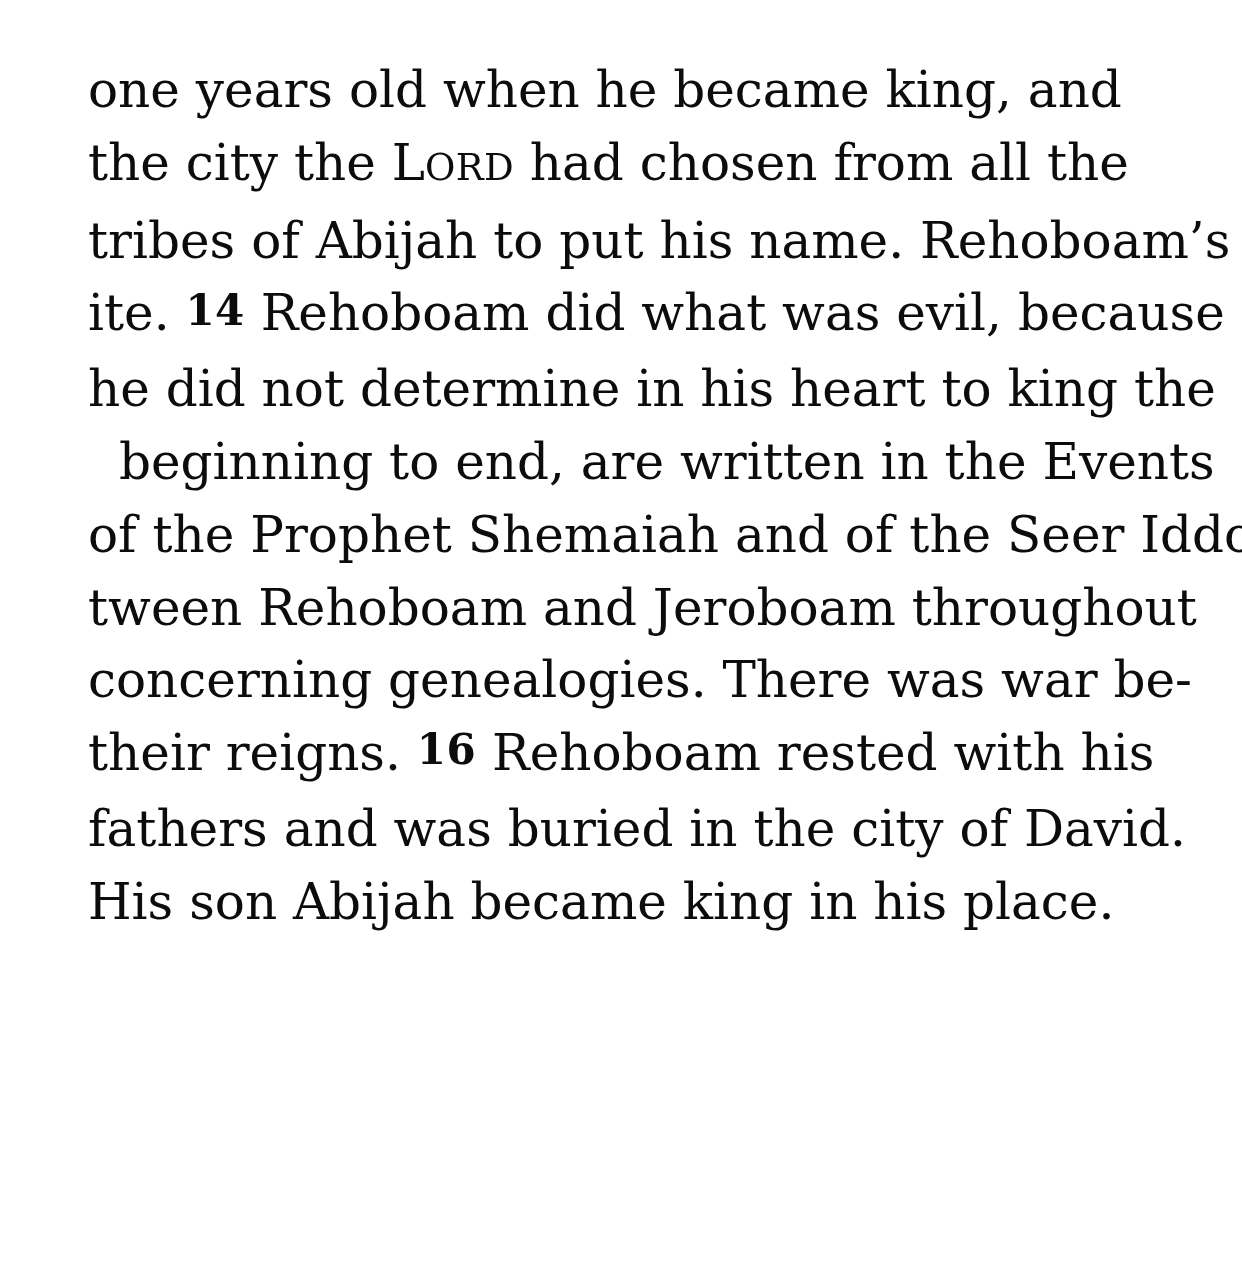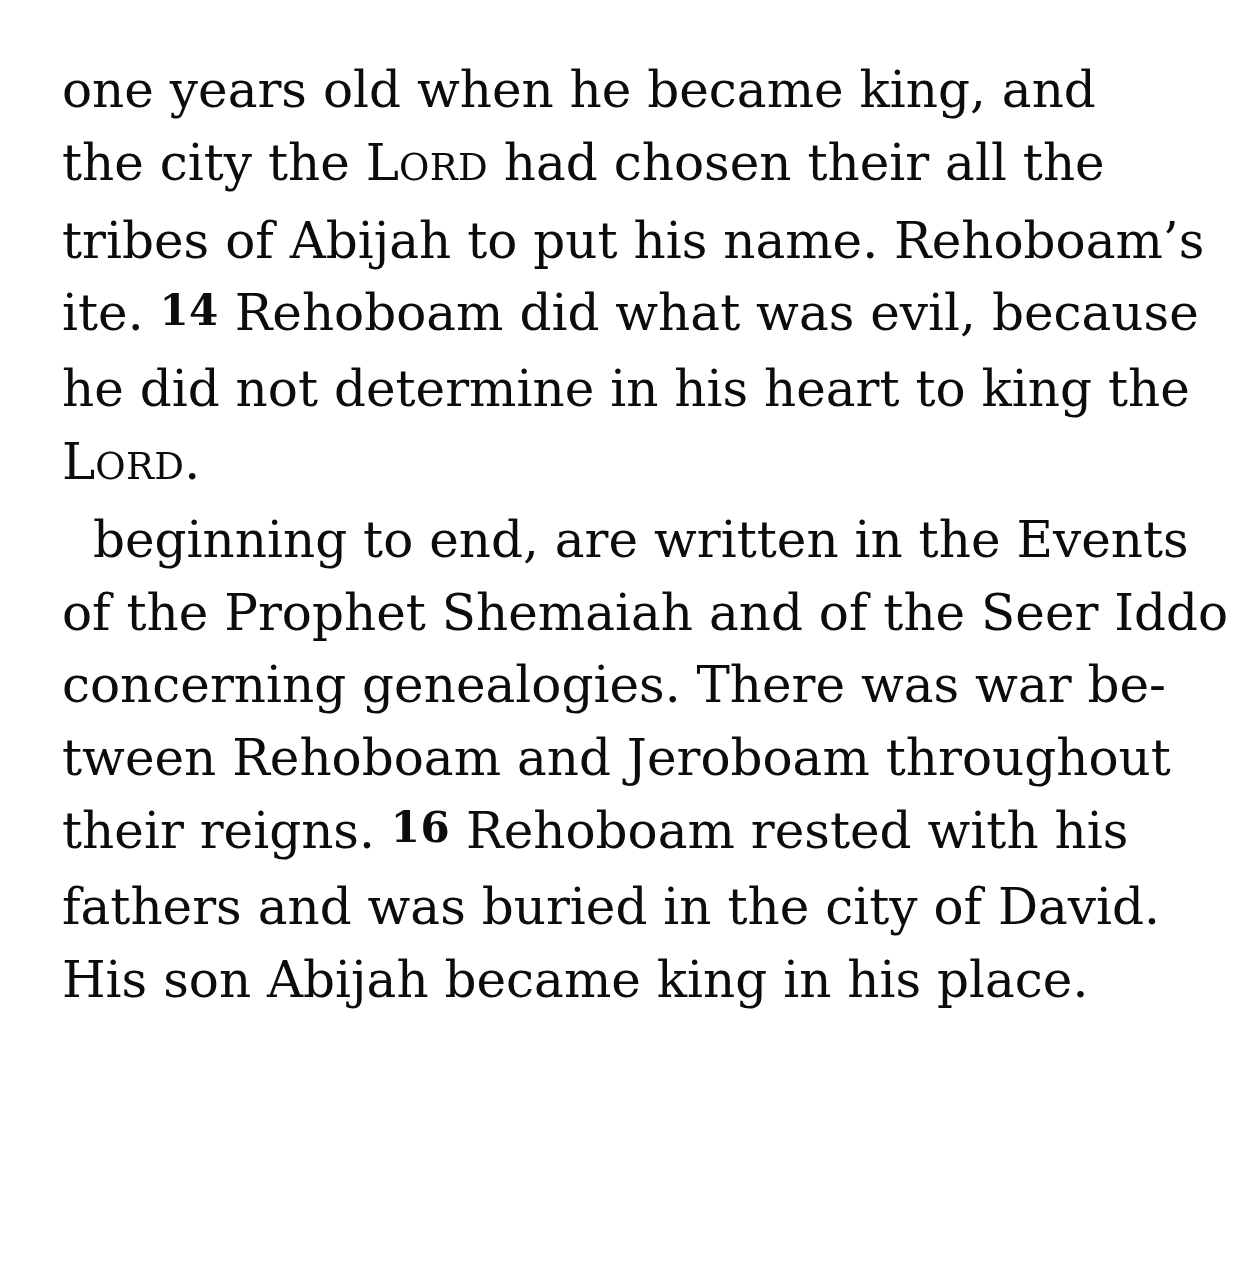--- a/index.html
+++ b/index.html
@@ -9,21 +9,21 @@
   }
   body {
     width: 1242px;
     height: 1264px;
     overflow: hidden;
   }
   .page {
     box-sizing: border-box;
     width: 1242px;
     height: 992px;
-    padding: 54px 40px 0 62px;
+    padding: 54px 40px 0 88px;
     font-family: "DejaVu Serif", "Liberation Serif", serif;
     font-size: 50px;
     line-height: 72.8px;
     color: #0c0c0c;
     font-kerning: normal;
   }
   .para { margin: 0; }
   .para.indent .line:first-child { text-indent: 31px; }
   .line {
     white-space: pre;
@@ -40,29 +40,28 @@
     letter-spacing: 0.01em;
   }
 </style>
 </head>
 <body>
 
 <div class="page">
   <div id="passage-container">
       <div class="para">
         <div class="line"><span>one years old when he became king, and</span></div>
-        <div class="line"><span>the city the </span><span class="smallcaps"><span>L</span><span class="sc-rest">ORD</span></span><span> had chosen their all the</span></div>
+        <div class="line"><span>the city the </span><span class="smallcaps"><span>L</span><span class="sc-rest">ORD</span></span><span> had chosen from all the</span></div>
         <div class="line"><span>tribes of Abijah to put his name. Rehoboam’s</span></div>
         <div class="line"><span>ite. </span><span class="verse-num">14</span><span> Rehoboam did what was evil, because</span></div>
         <div class="line"><span>he did not determine in his heart to king the</span></div>
-        <div class="line"><span class="smallcaps"><span>L</span><span class="sc-rest">ORD</span></span><span>.</span></div>
       </div>
       <div class="para indent">
         <div class="line"><span>beginning to end, are written in the Events</span></div>
         <div class="line"><span>of the Prophet Shemaiah and of the Seer Iddo</span></div>
+        <div class="line"><span>tween Rehoboam and Jeroboam throughout</span></div>
         <div class="line"><span>concerning genealogies. There was war be-</span></div>
-        <div class="line"><span>tween Rehoboam and Jeroboam throughout</span></div>
         <div class="line"><span>their reigns. </span><span class="verse-num">16</span><span> Rehoboam rested with his</span></div>
         <div class="line"><span>fathers and was buried in the city of David.</span></div>
         <div class="line"><span>His son Abijah became king in his place.</span></div>
       </div>
     </div>
 </div>
 
 </body></html>

